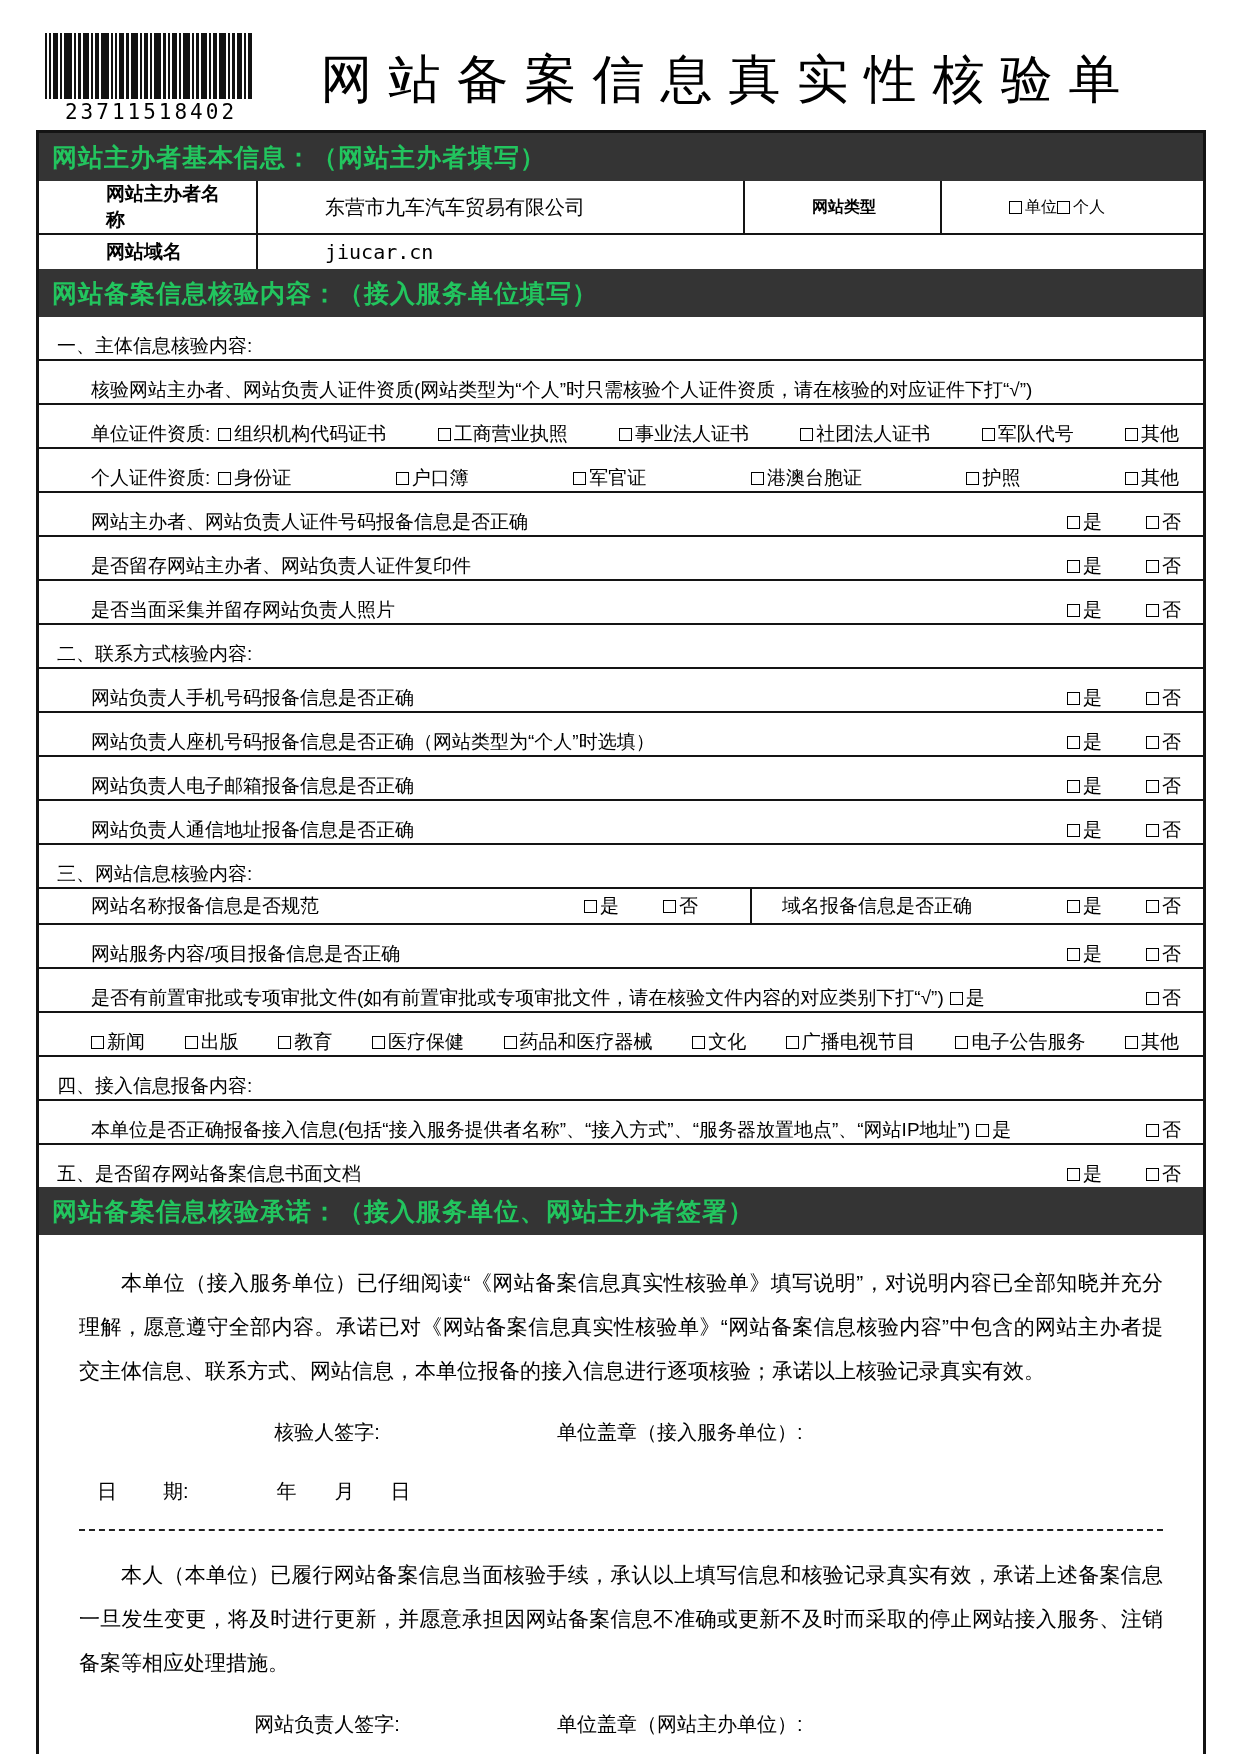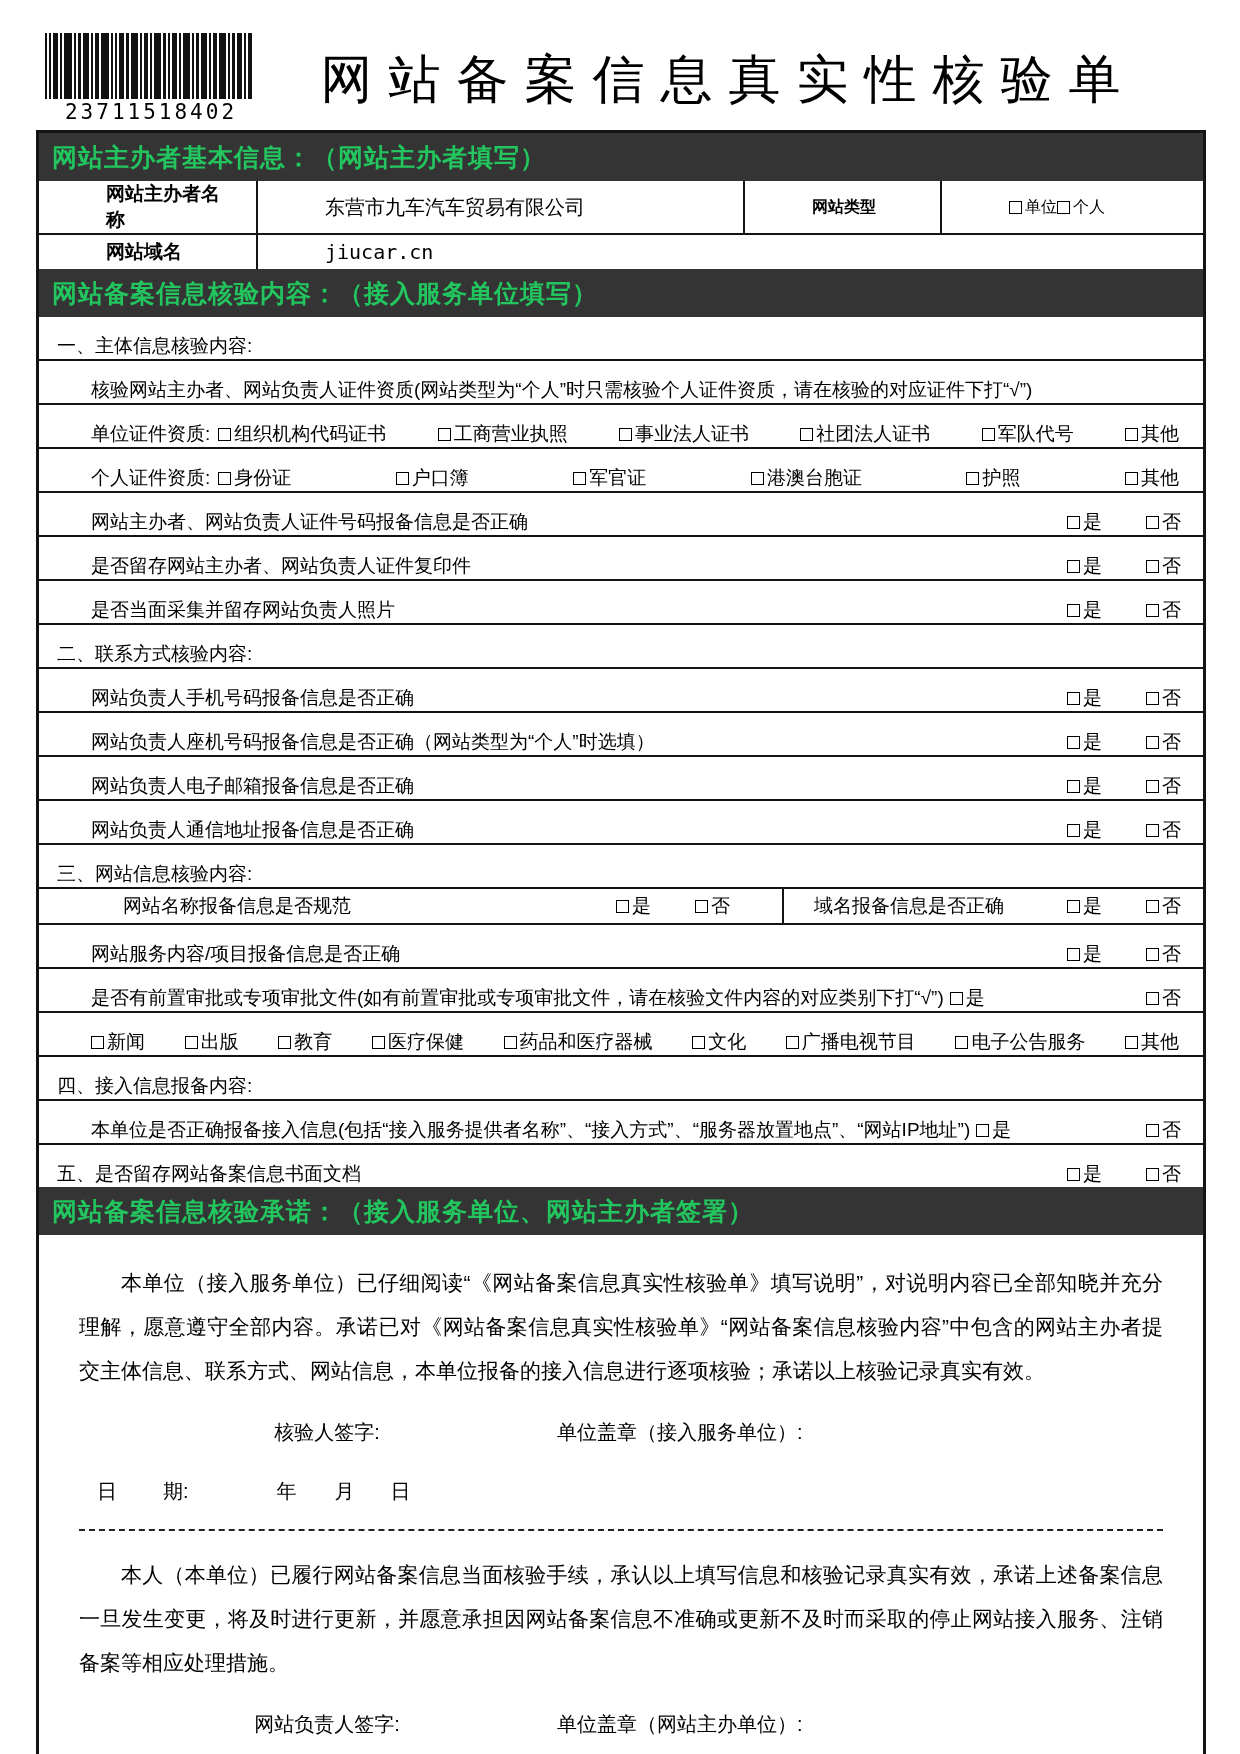--- a/index.html
+++ b/index.html
@@ -40,21 +40,21 @@
   .ind1 { padding-left:18px; }  
   .ind2 { padding-left:52px; }  
   .lbl { white-space:nowrap; }
   .yesno { margin-left:auto; display:flex; gap:44px; padding-right:6px; }
   .opt { display:inline-flex; align-items:center; white-space:nowrap; }
   .cb { width:13px; height:13px; border:1.6px solid #000; display:inline-block; margin-right:3px; flex:none; background:#fff; }
   .optspread { flex:1; display:flex; justify-content:space-between; margin-left:8px; padding-right:8px; }
   .inline-yes { margin-left:6px; }
   .pin-right { margin-left:auto; padding-right:6px; }
   .split-left { width:713px; flex:none; border-right:2px solid #141414; align-self:stretch;
-                display:flex; align-items:center; padding-left:52px;margin-left:32px; }
+                display:flex; align-items:center; padding-left:52px; }
   .split-left .yesno { padding-right:52px; }
   .split-right { flex:1; display:flex; align-items:center; padding-left:30px;text-align:right; }
 
   
   .commit { padding:26px 40px 28px 40px; font-size:21px; }
   .commit p { line-height:44px; text-indent:2em; text-align:justify; }
   .sign-row { display:flex; padding-left:18px; margin-top:26px; font-size:20px; }
   .sign-row .s1 { width:460px; flex:none;text-align:center; }
   .date-row { display:flex; padding-left:18px; margin-top:32px; font-size:20px; }
   .date-row .d-sep { margin-left:46px; }

